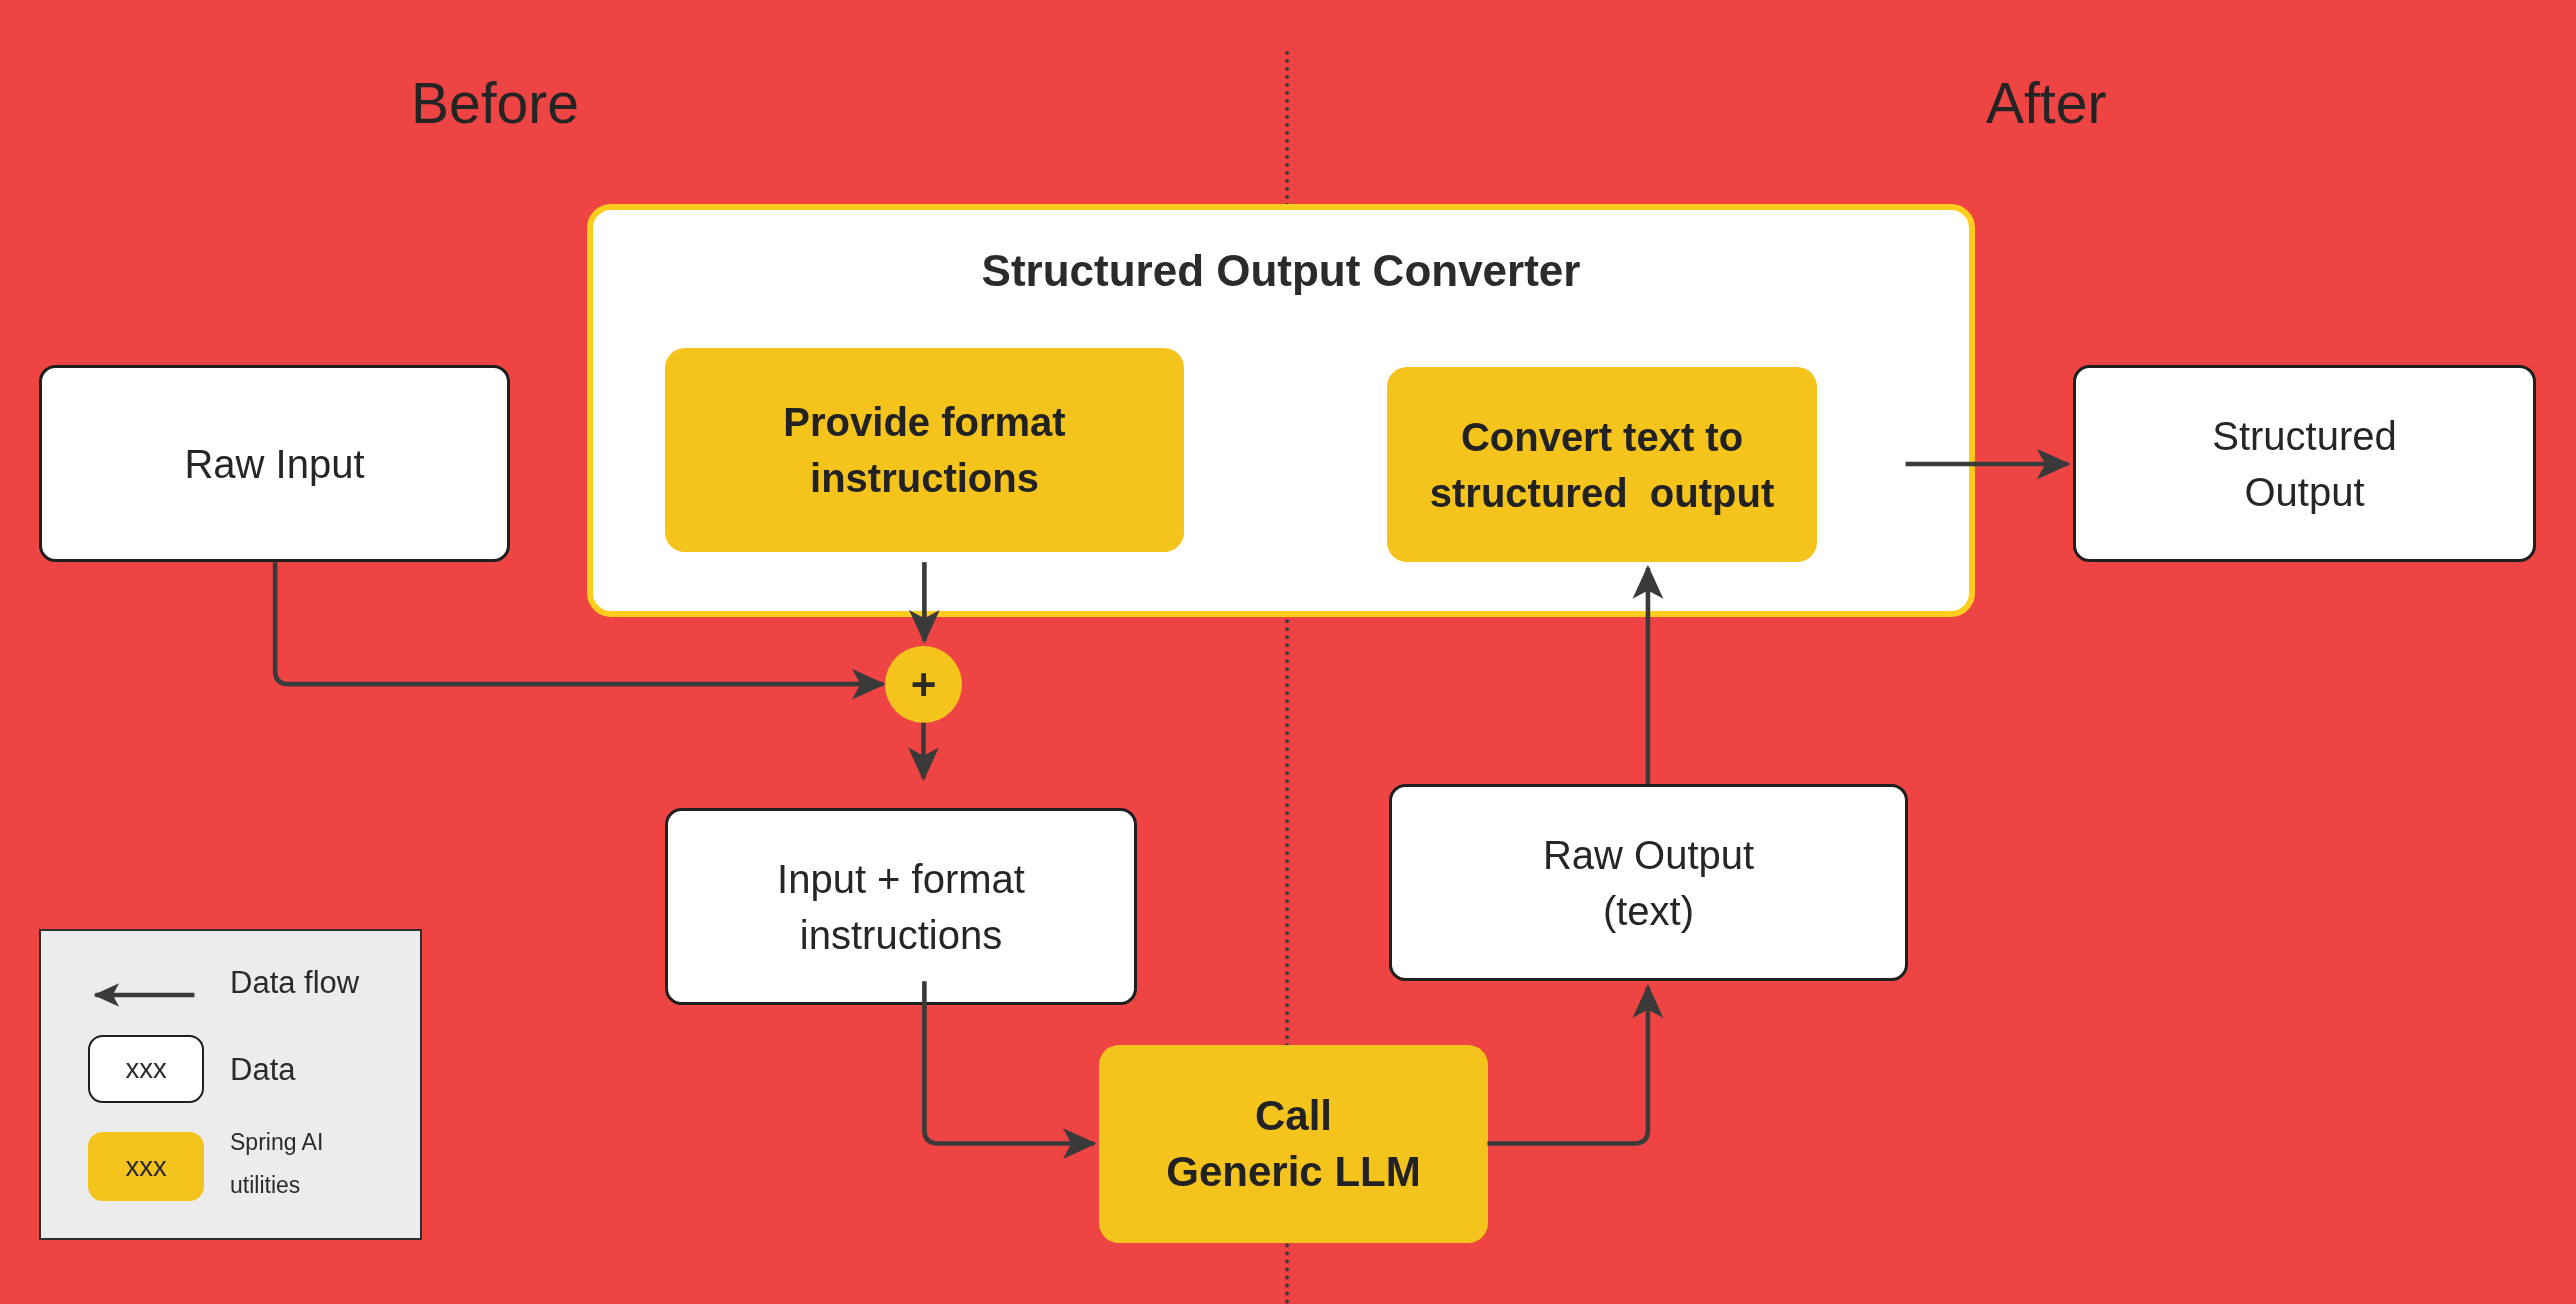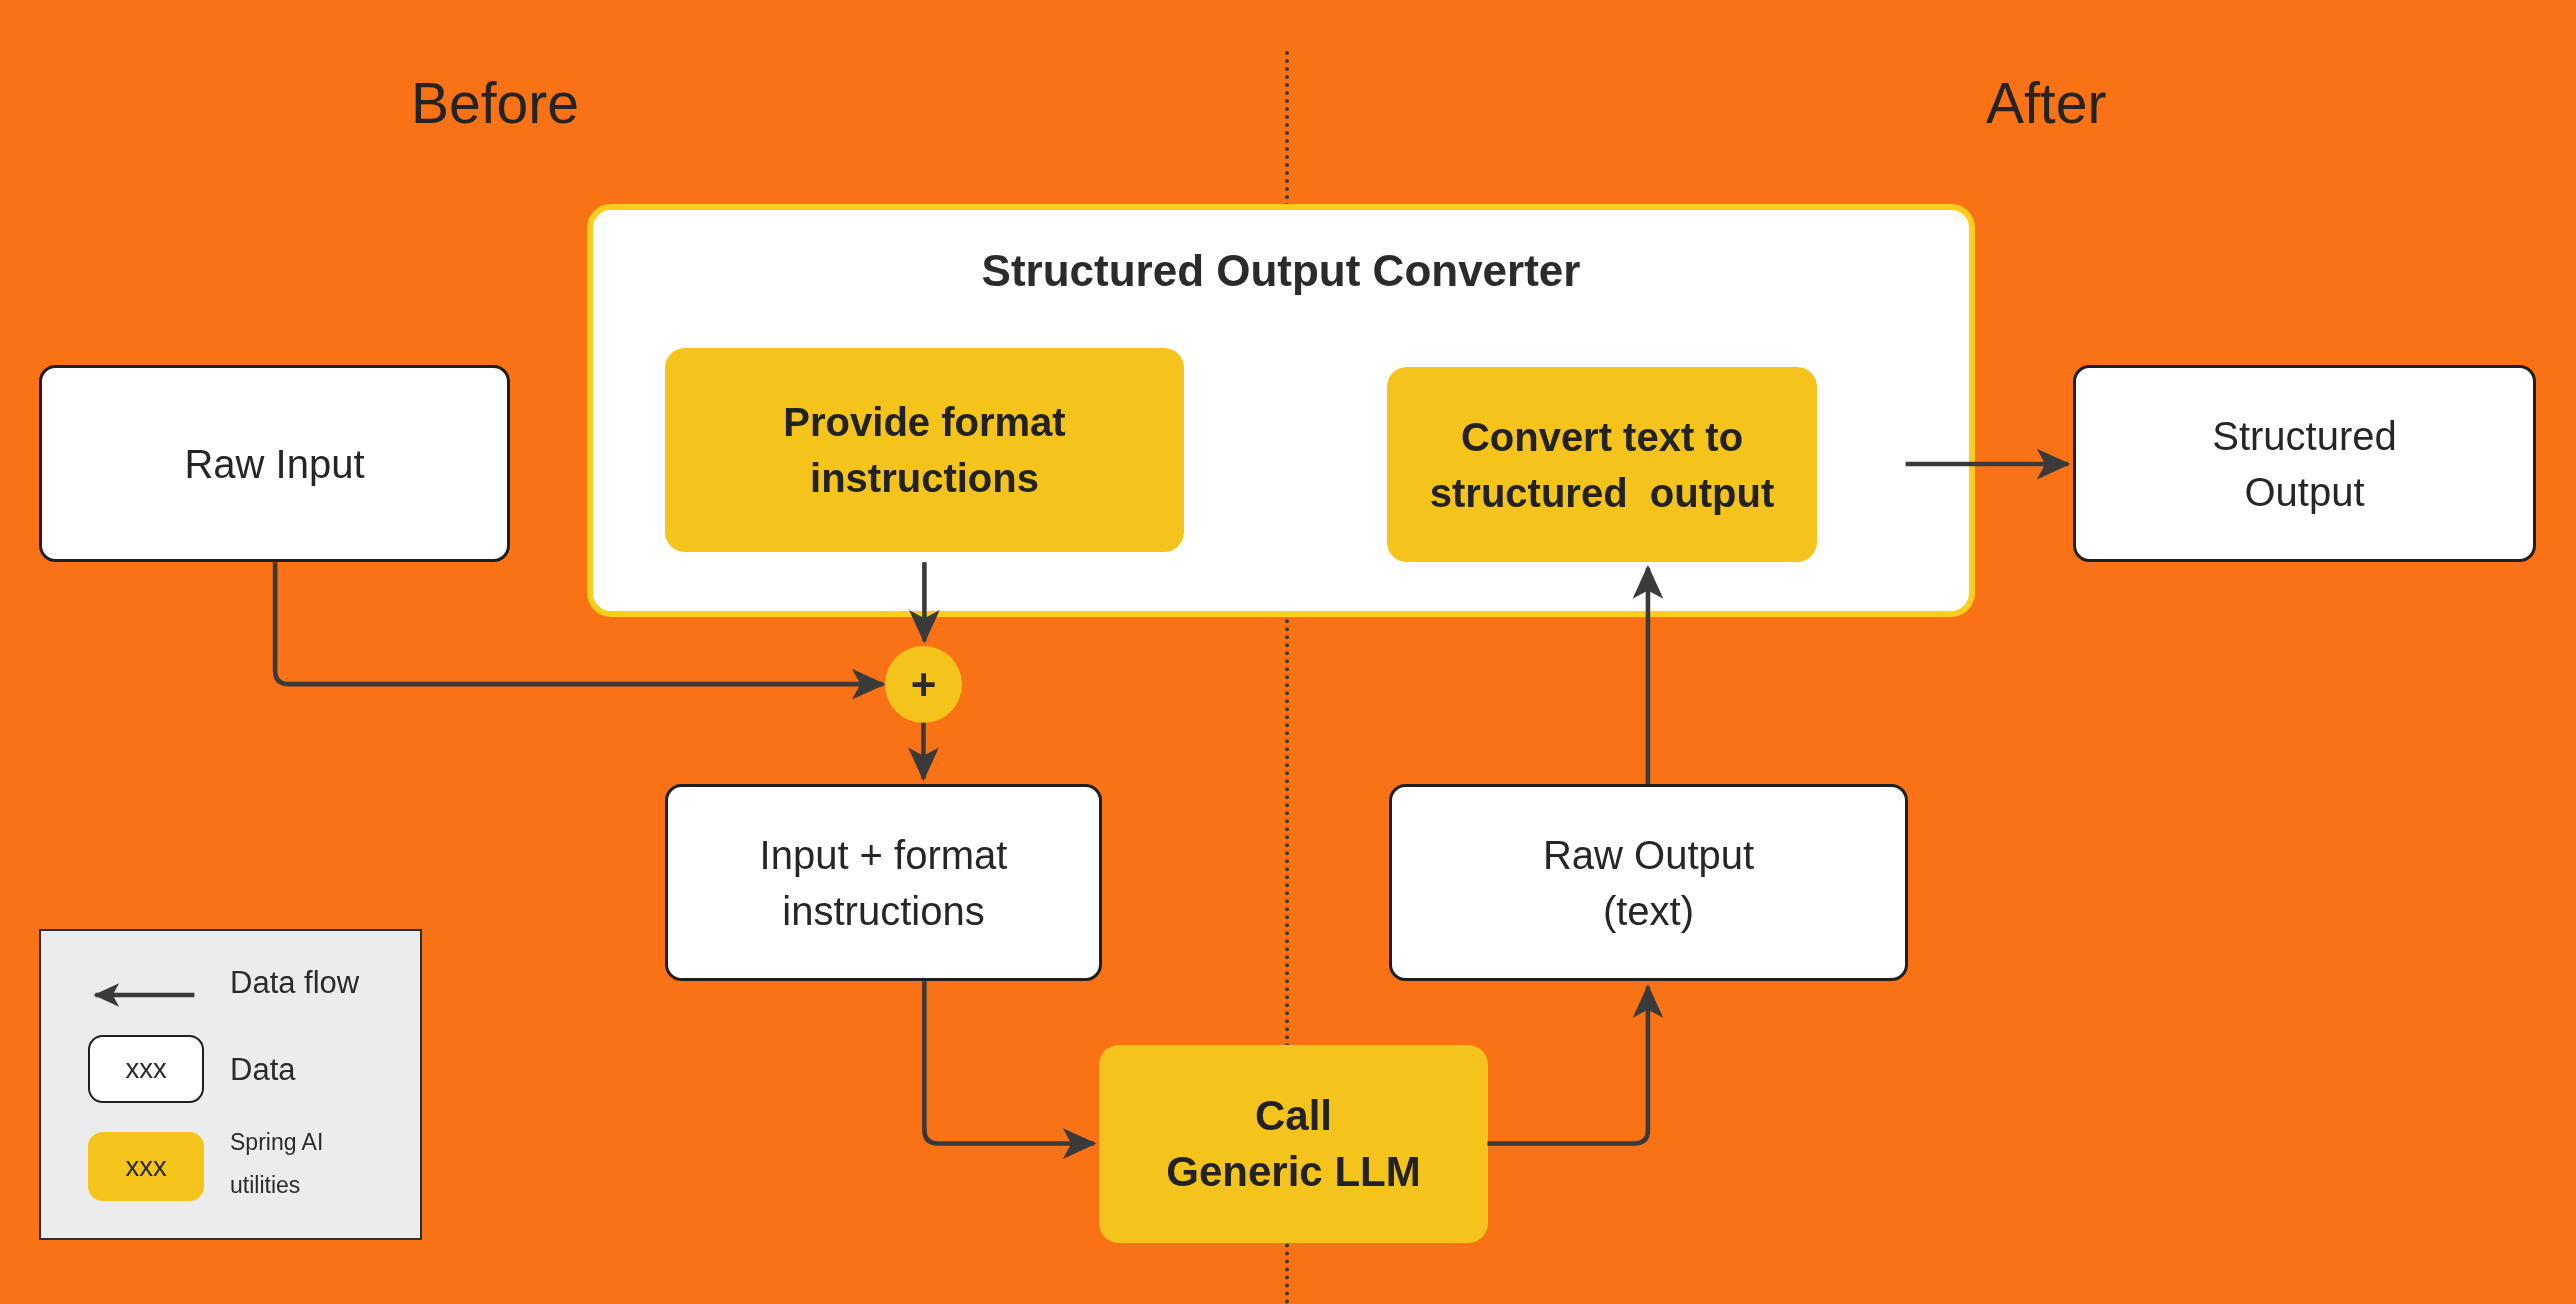--- a/index.html
+++ b/index.html
@@ -5,21 +5,21 @@
   :root{
     --yellow:#F4C31C;
     --yellow-border:#FFCD1E;
     --line:#3A3A3A;
     --ink:#262626;
     --box-border:#1F1F1F;
     --legend-bg:#ECECEC;
   }
   html,body{margin:0;padding:0;background:#fff;}
   .canvas{
-    position:relative;width:2576px;height:1305px;background:#f97316;overflow:hidden;
+    position:relative;width:2576px;height:1305px;background:#ef4444;overflow:hidden;
     font-family:"Liberation Sans","DejaVu Sans",sans-serif;color:var(--ink);
   }
   .heading{position:absolute;font-size:57px;line-height:1;color:#242424;white-space:pre;}
   .dotted{position:absolute;width:0;border-left:4.6px dotted var(--line);z-index:0;}
   .container-frame{
     position:absolute;left:587px;top:204px;width:1388px;height:413px;box-sizing:border-box;
     background:#ffffff;border:6.4px solid var(--yellow-border);border-radius:24px;z-index:1;
   }
   .container-title{
     position:absolute;left:587px;top:249px;width:1388px;text-align:center;
@@ -69,21 +69,21 @@
 
   <div class="node white-node" style="left:39px;top:365px;width:471px;height:197px;">
     <span class="label-line">Raw Input</span>
   </div>
 
   <div class="node white-node" style="left:2073px;top:365px;width:463px;height:197px;">
     <span class="label-line">Structured</span>
     <span class="label-line">Output</span>
   </div>
 
-  <div class="node white-node" style="left:665px;top:784px;width:437px;height:197px;">
+  <div class="node white-node" style="left:665px;top:808px;width:472px;height:197px;">
     <span class="label-line">Input + format</span>
     <span class="label-line">instructions</span>
   </div>
 
   <div class="node white-node" style="left:1389px;top:784px;width:519px;height:197px;">
     <span class="label-line">Raw Output</span>
     <span class="label-line">(text)</span>
   </div>
 
   <div class="node yellow-node" style="left:665px;top:348px;width:519px;height:204px;">

